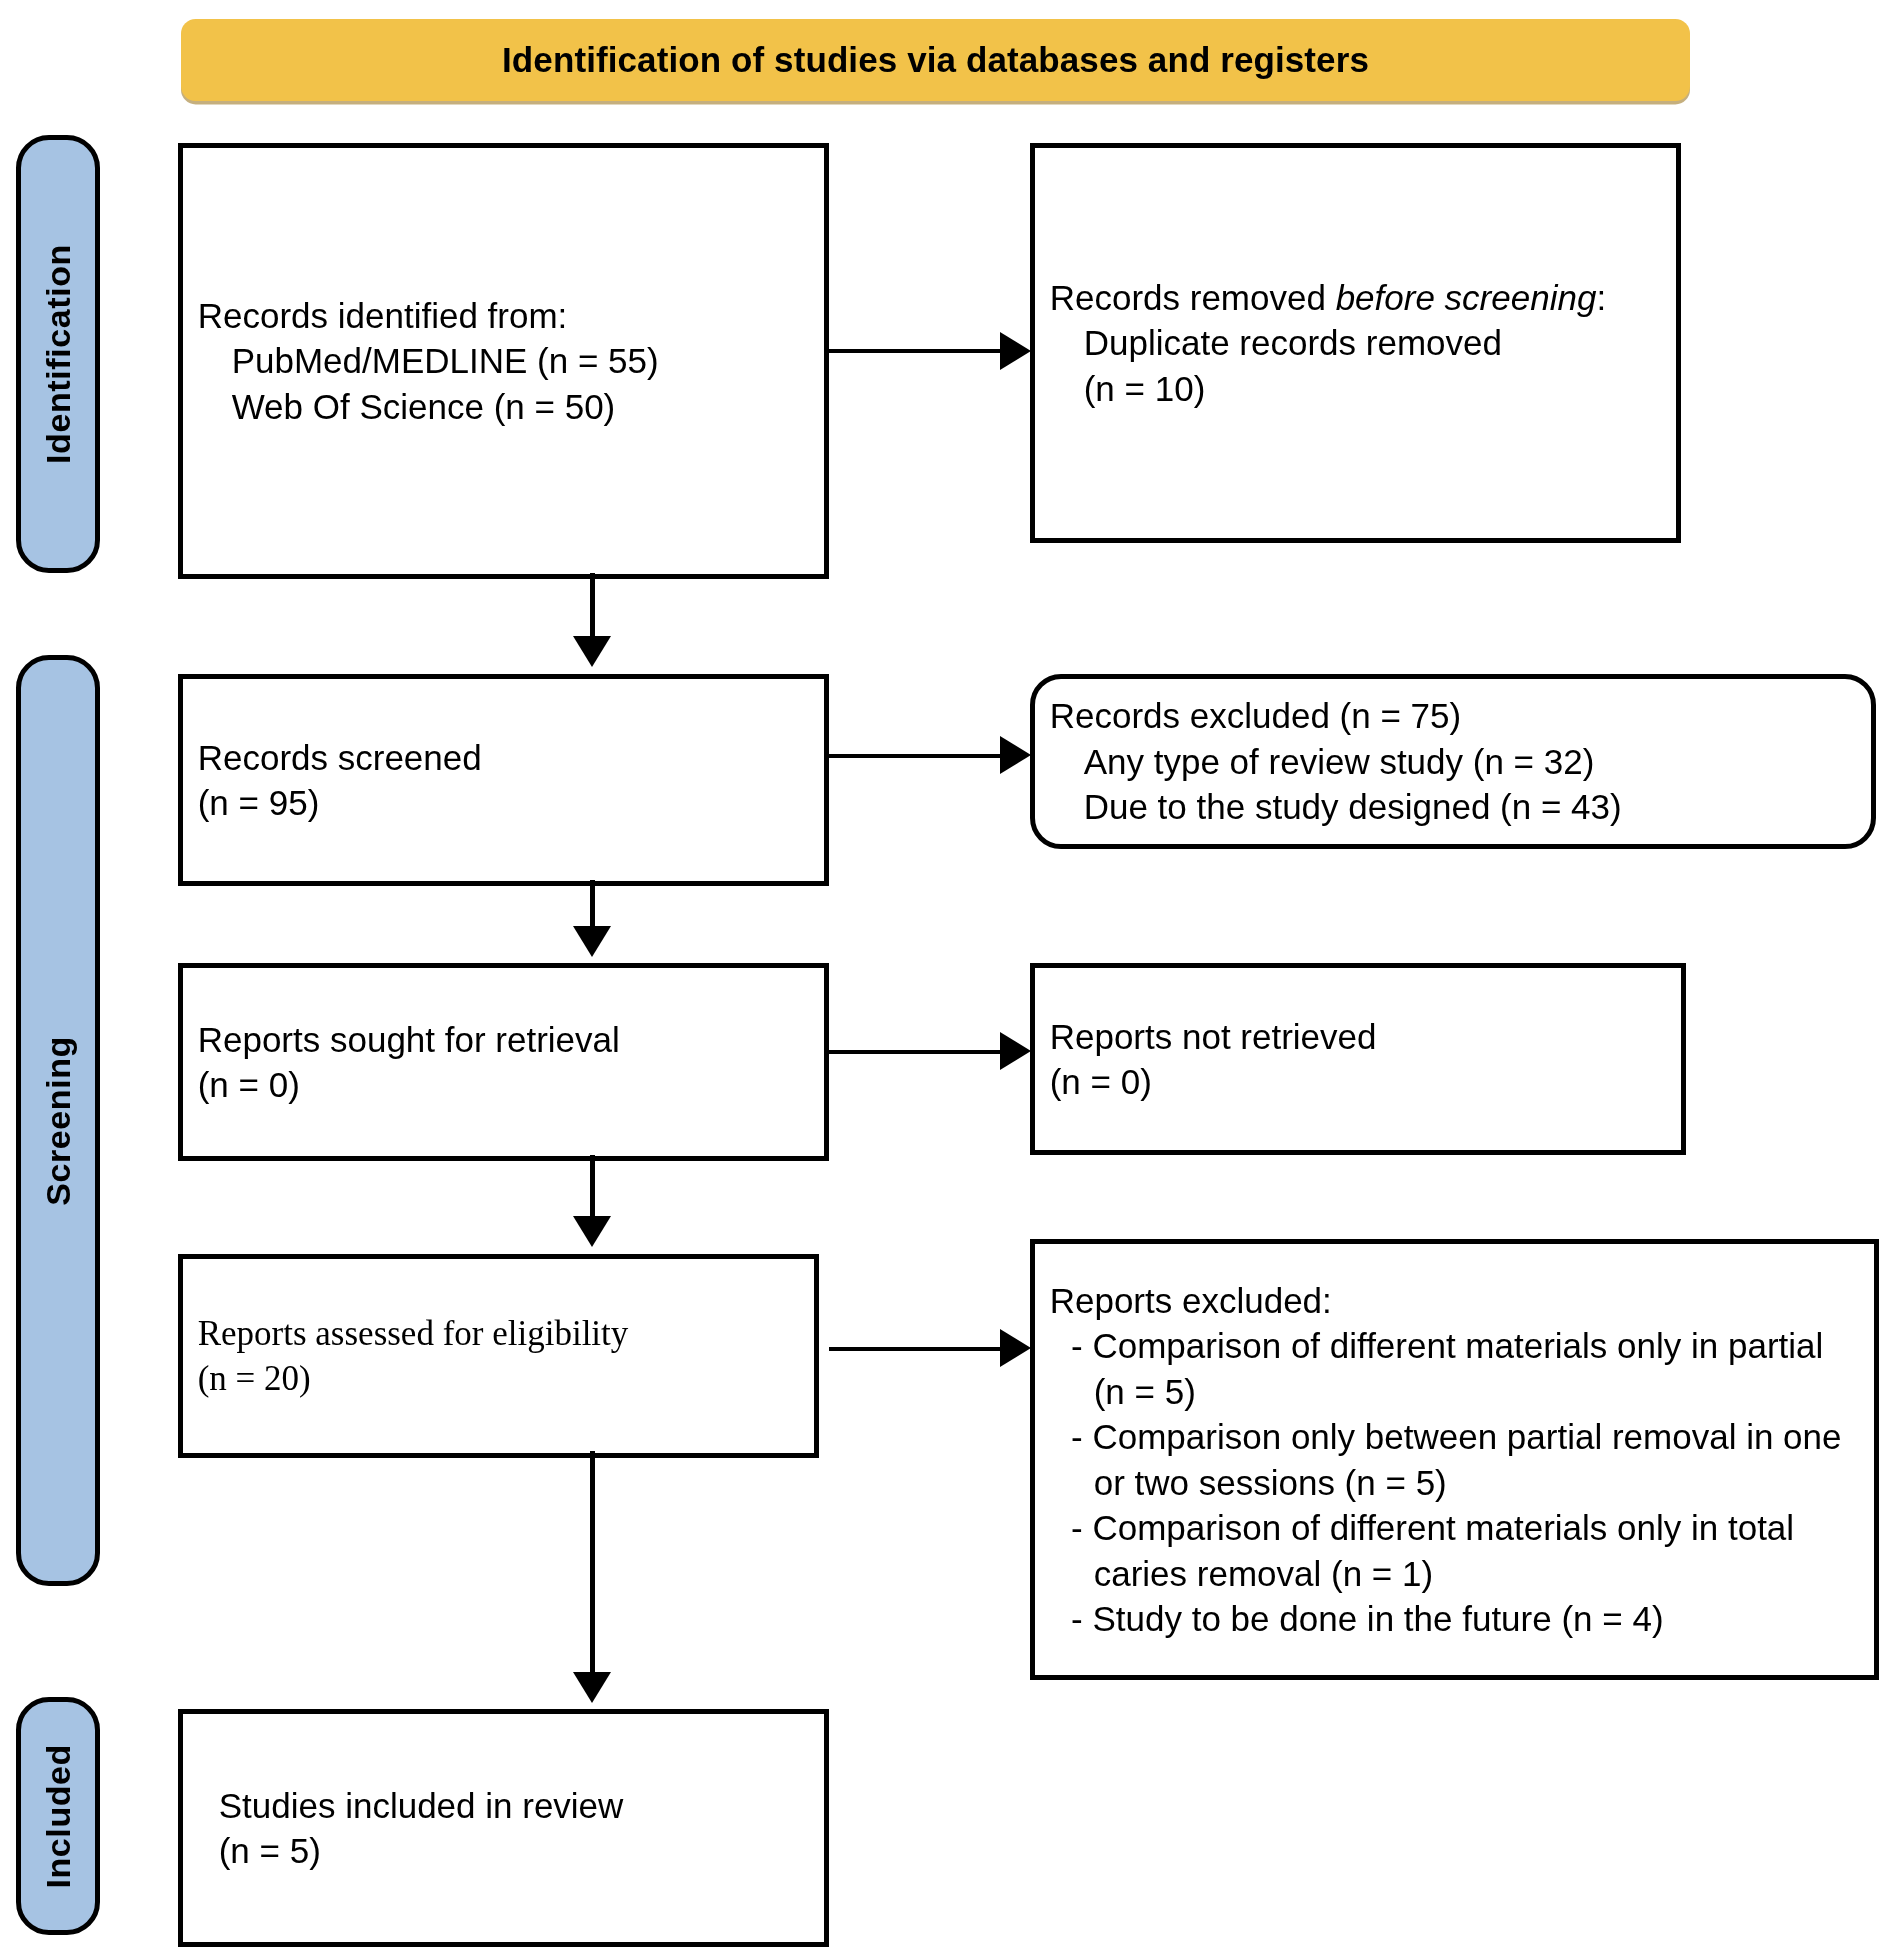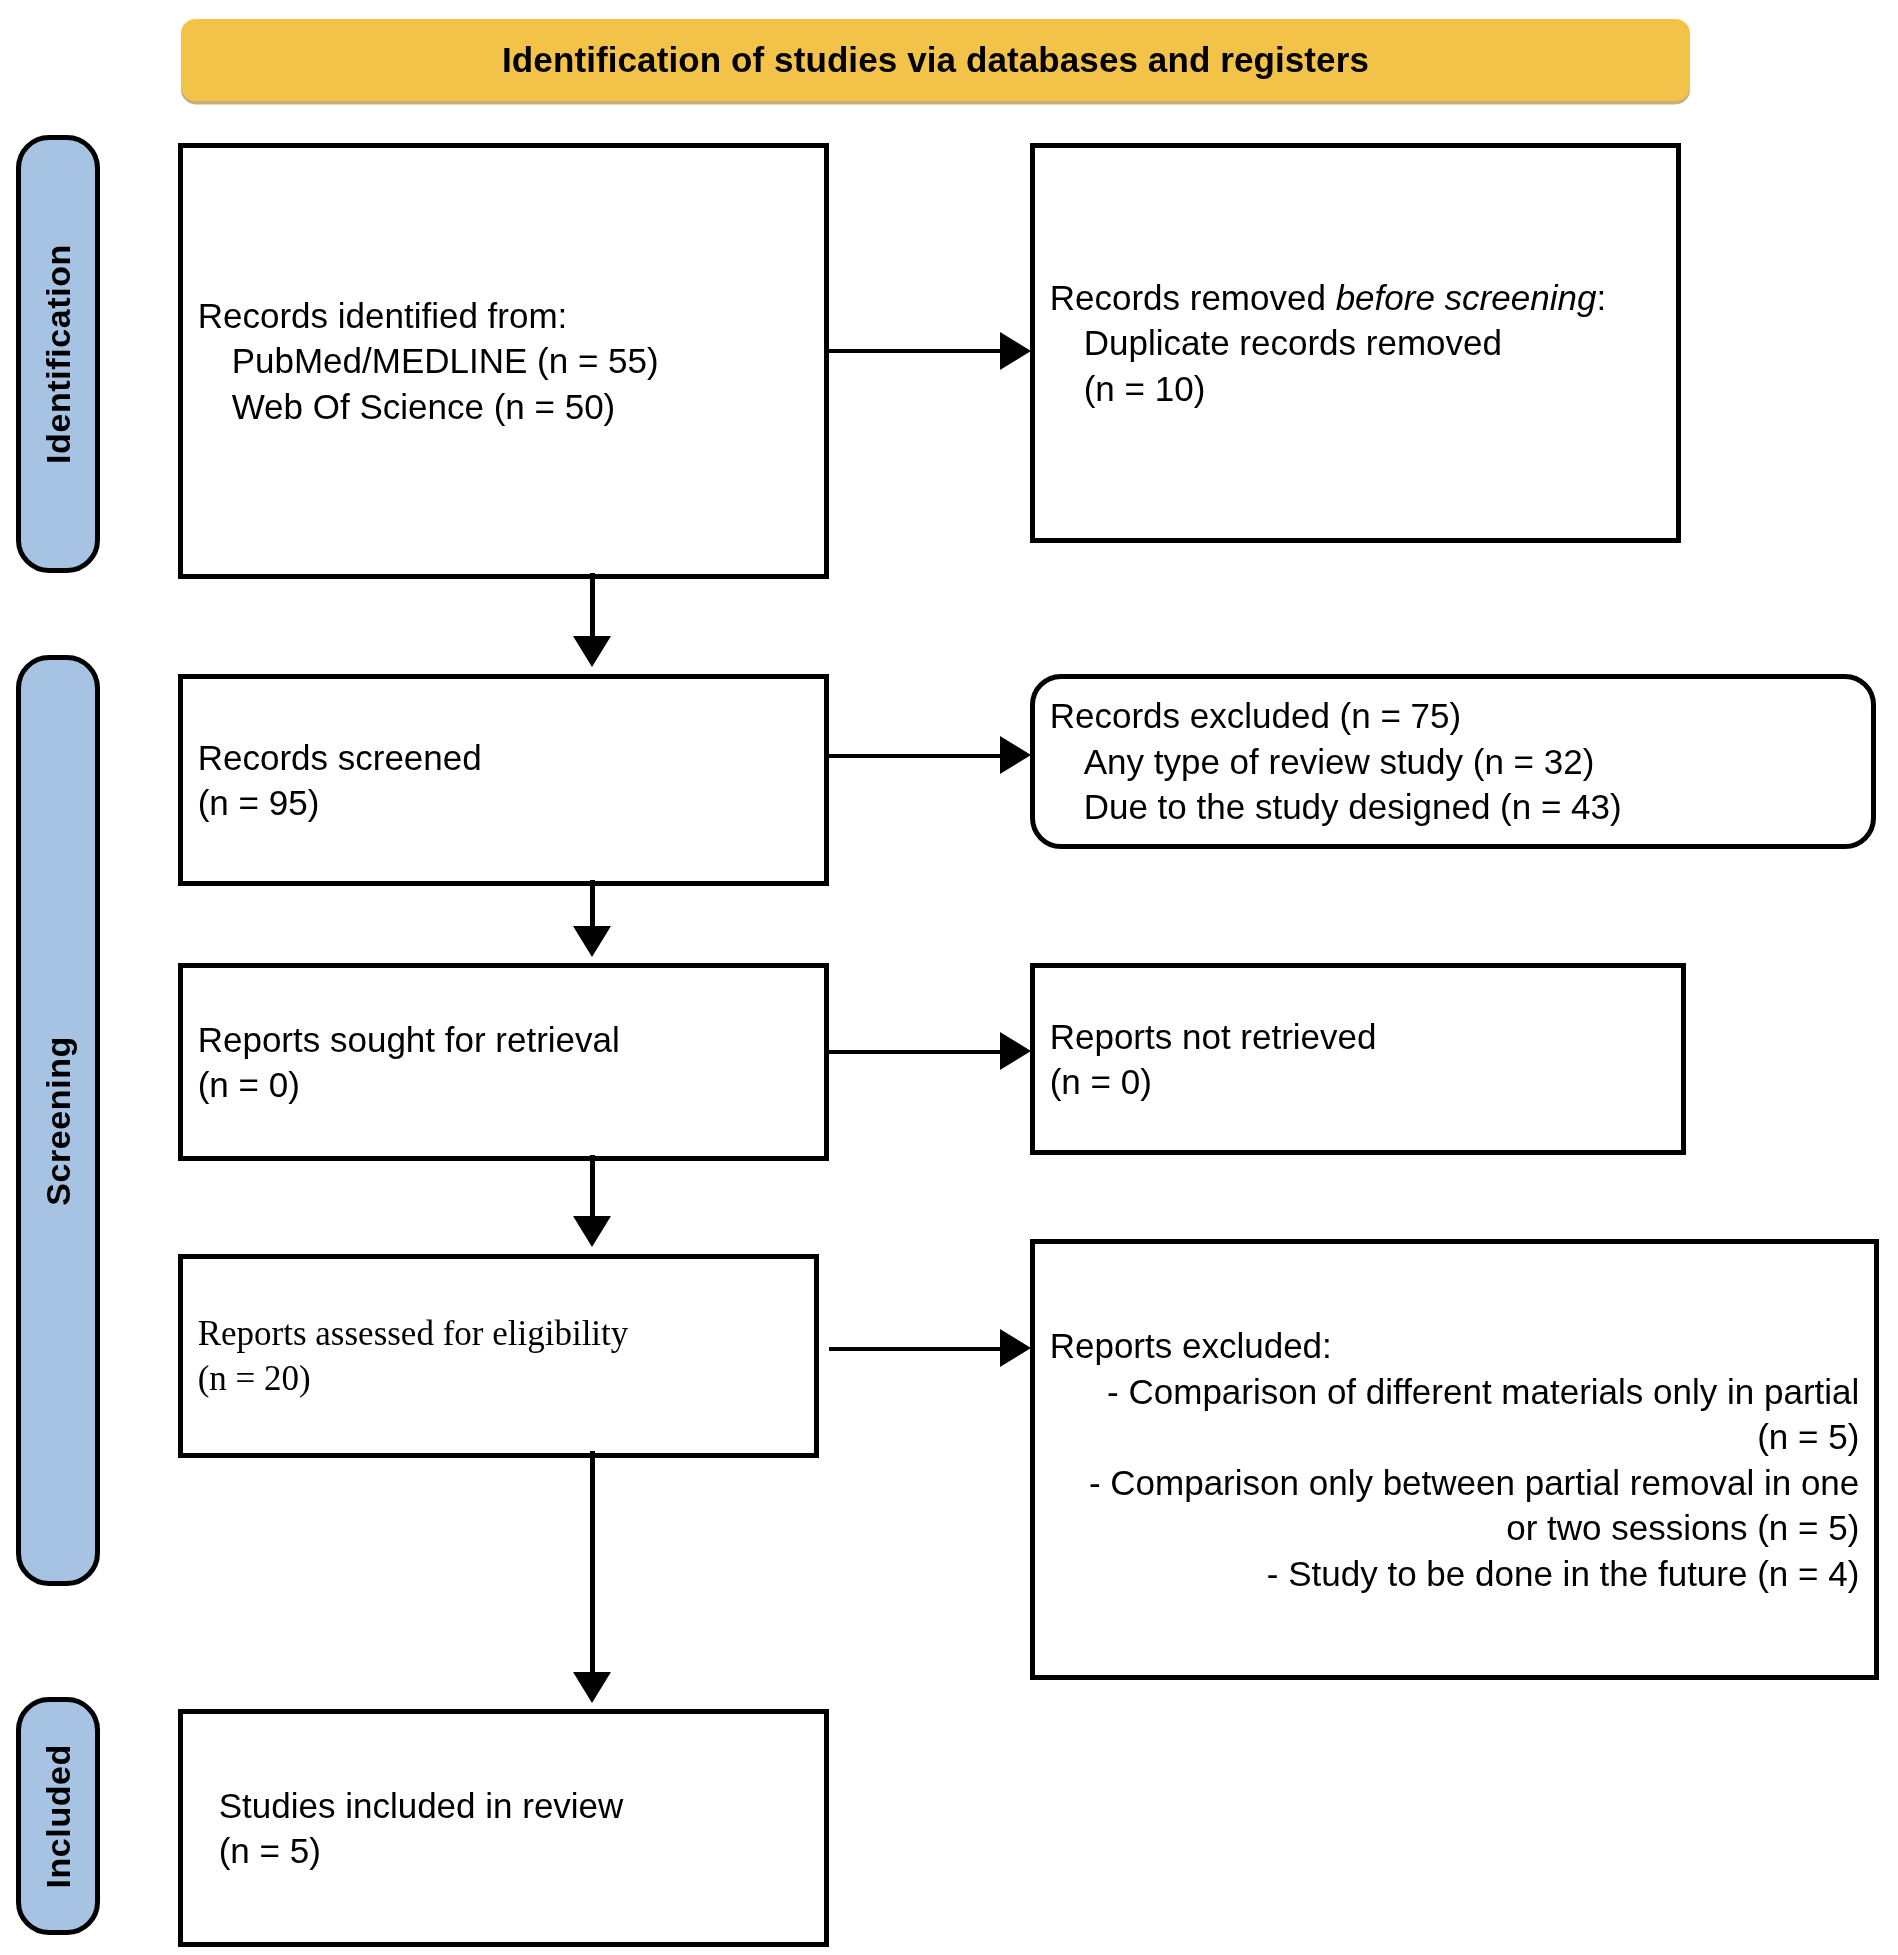--- a/index.html
+++ b/index.html
@@ -22,21 +22,21 @@
               font-size:34px;font-weight:bold;white-space:nowrap;letter-spacing:0.6px;}
   .phase-identification{top:135px;height:438px;}
   .phase-screening{top:655px;height:931px;}
   .phase-included{top:1697px;height:238px;}
 
   
   .box{position:absolute;background:#fff;border:5.1px solid #000;box-sizing:border-box;
        display:flex;align-items:center;margin-top:6px;}
   .box .txt{padding:0 14.7px;font-size:35px;line-height:1.30;}
   .ind2{display:inline-block;padding-left:34px;}
-  .hang{display:block;padding-left:44px;text-indent:-22.6px;text-align:right;}
+  .hang{display:block;padding-left:44px;text-indent:-22.6px;}
   .it{font-style:italic;}
 
   .b-identified     {left:178px; top:137px;  width:651px;height:436px;}
   .b-removed        {left:1030px;top:137px;  width:651px;height:400px;}
   .b-screened       {left:178px; top:668px; width:651px;height:212px;}
   .b-excluded       {left:1030px;top:668px; width:846px;height:175px;border-radius:31px;}
   .b-sought         {left:178px; top:957px; width:651px;height:198px;}
   .b-notretrieved   {left:1030px;top:957px; width:656px;height:192px;}
   .b-eligibility    {left:178px; top:1248px; width:641px;height:204px;font-family:Liberation Serif, serif;}
   .b-repexcluded    {left:1030px;top:1233px; width:849px;height:441px;}
@@ -121,20 +121,21 @@
       <div>Reports assessed for eligibility</div>
       <div>(n = 20)</div>
     </div>
   </div>
 
   <div class="box b-repexcluded">
     <div class="txt">
       <div>Reports excluded:</div>
       <div class="hang">- Comparison of different materials only in partial (n = 5)</div>
       <div class="hang">- Comparison only between partial removal in one or two sessions (n = 5)</div>
+      <div class="hang">- Comparison of different materials only in total caries removal (n = 1)</div>
       <div class="hang">- Study to be done in the future (n = 4)</div>
     </div>
   </div>
 
   <div class="box b-included">
     <div class="txt">
       <div>Studies included in review</div>
       <div>(n = 5)</div>
     </div>
   </div>

